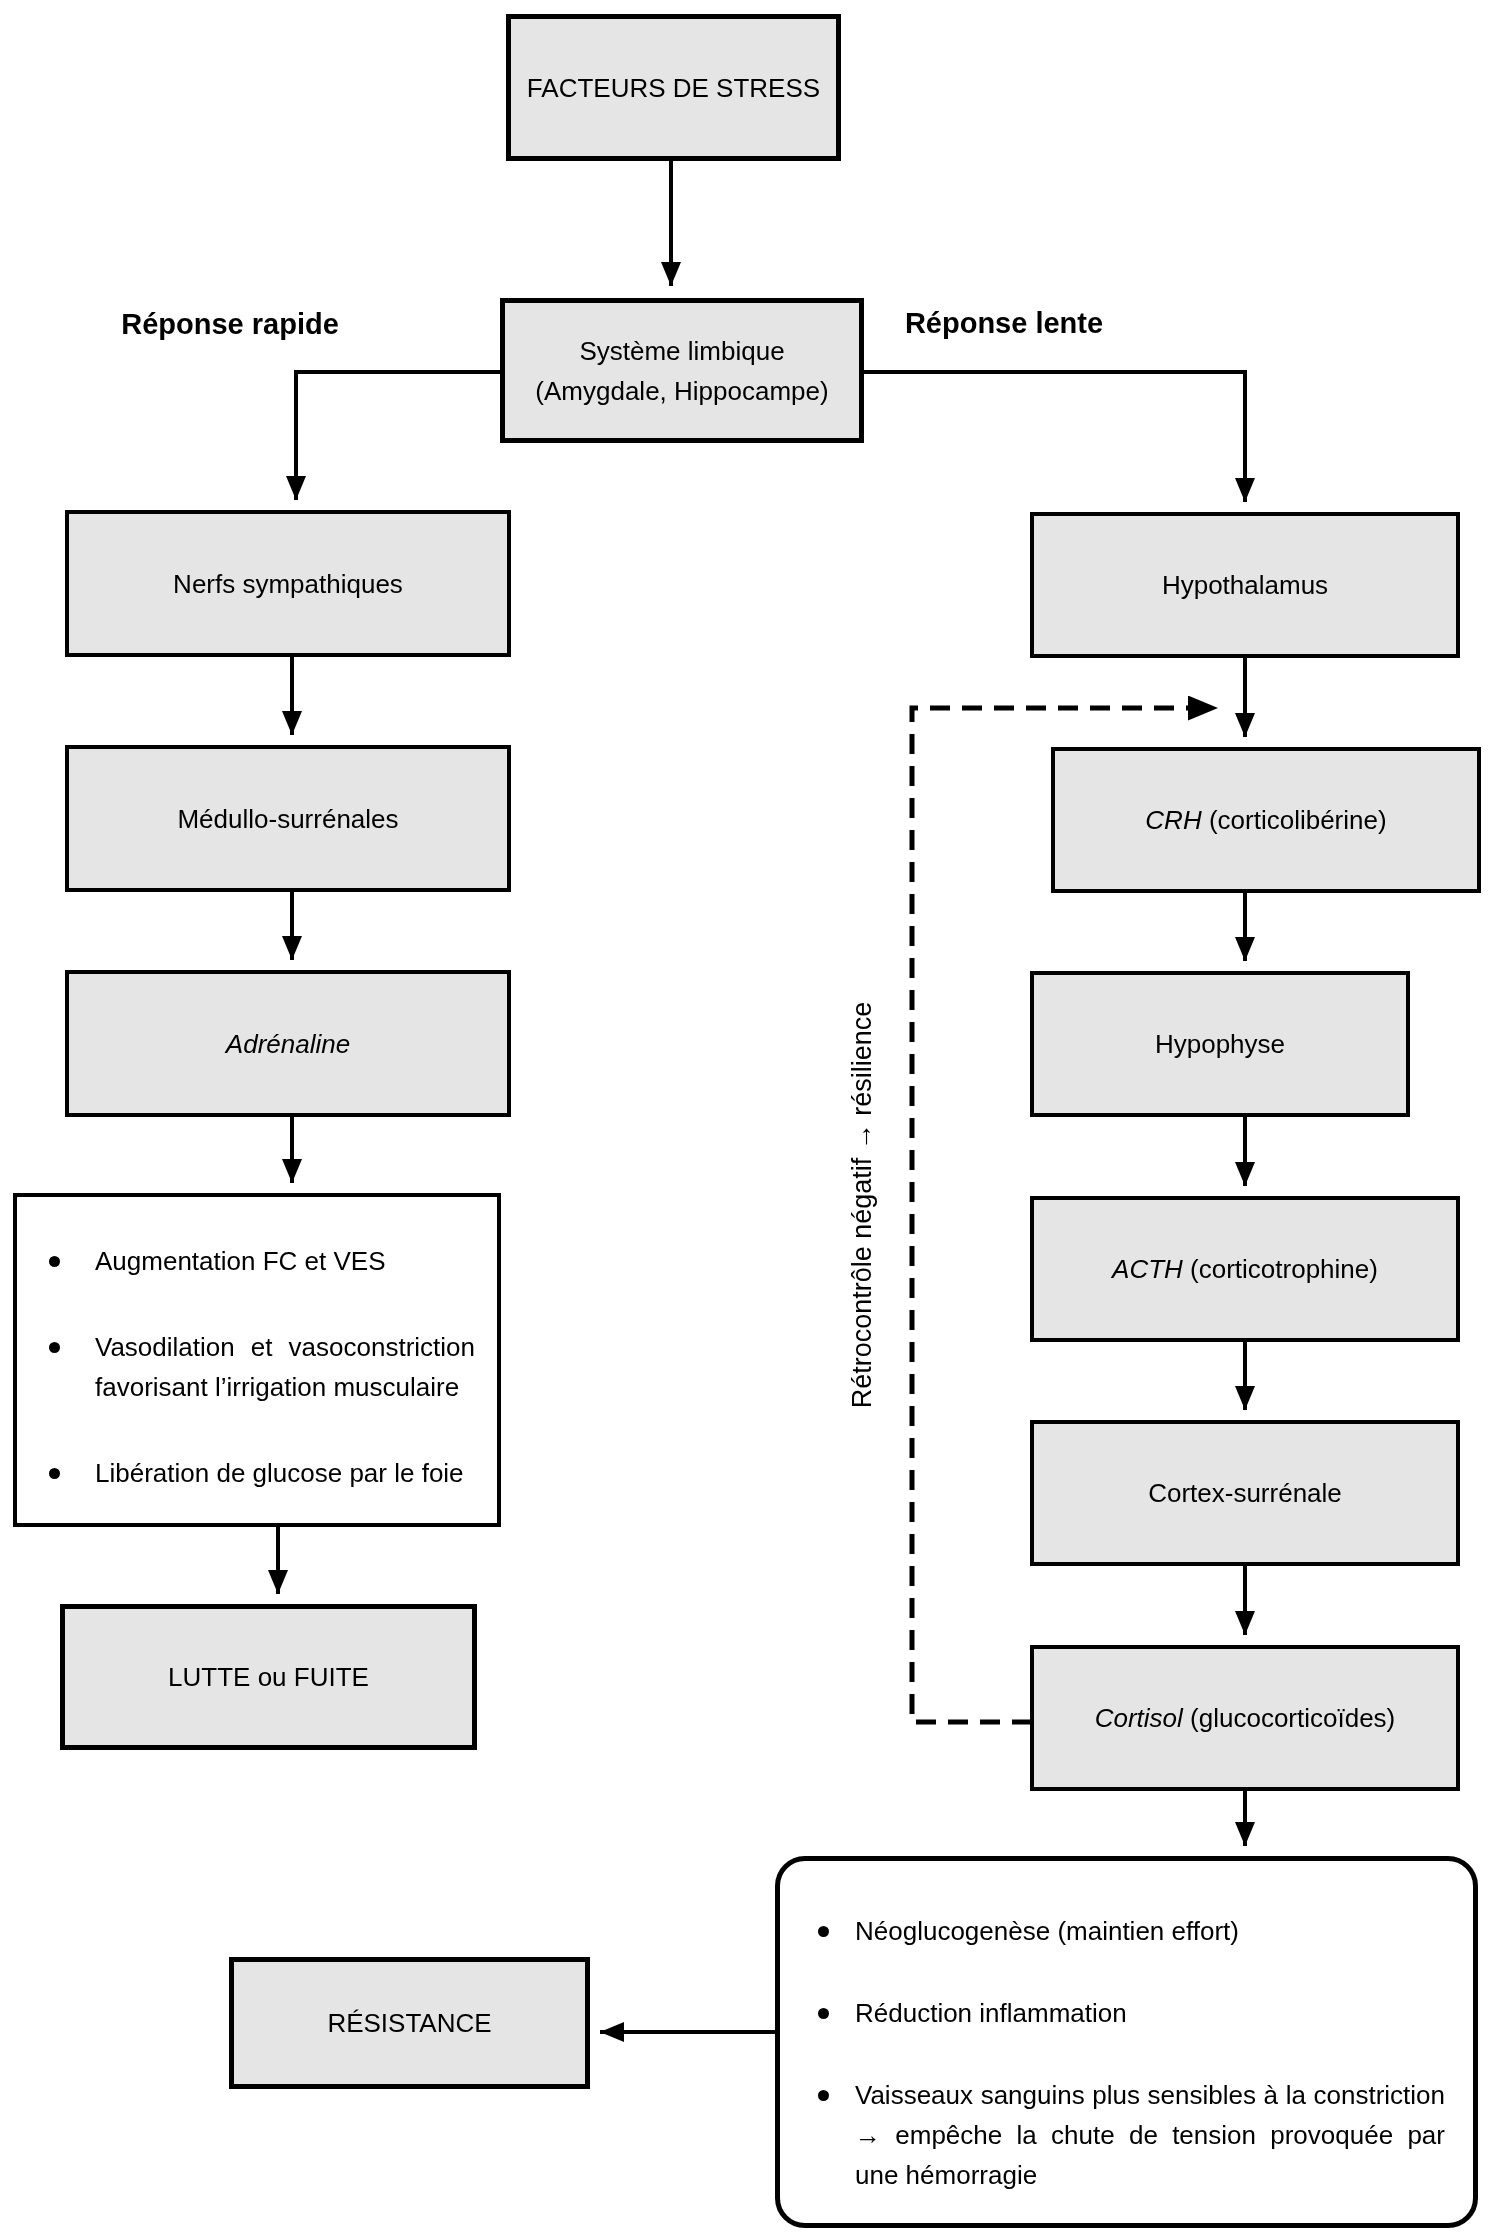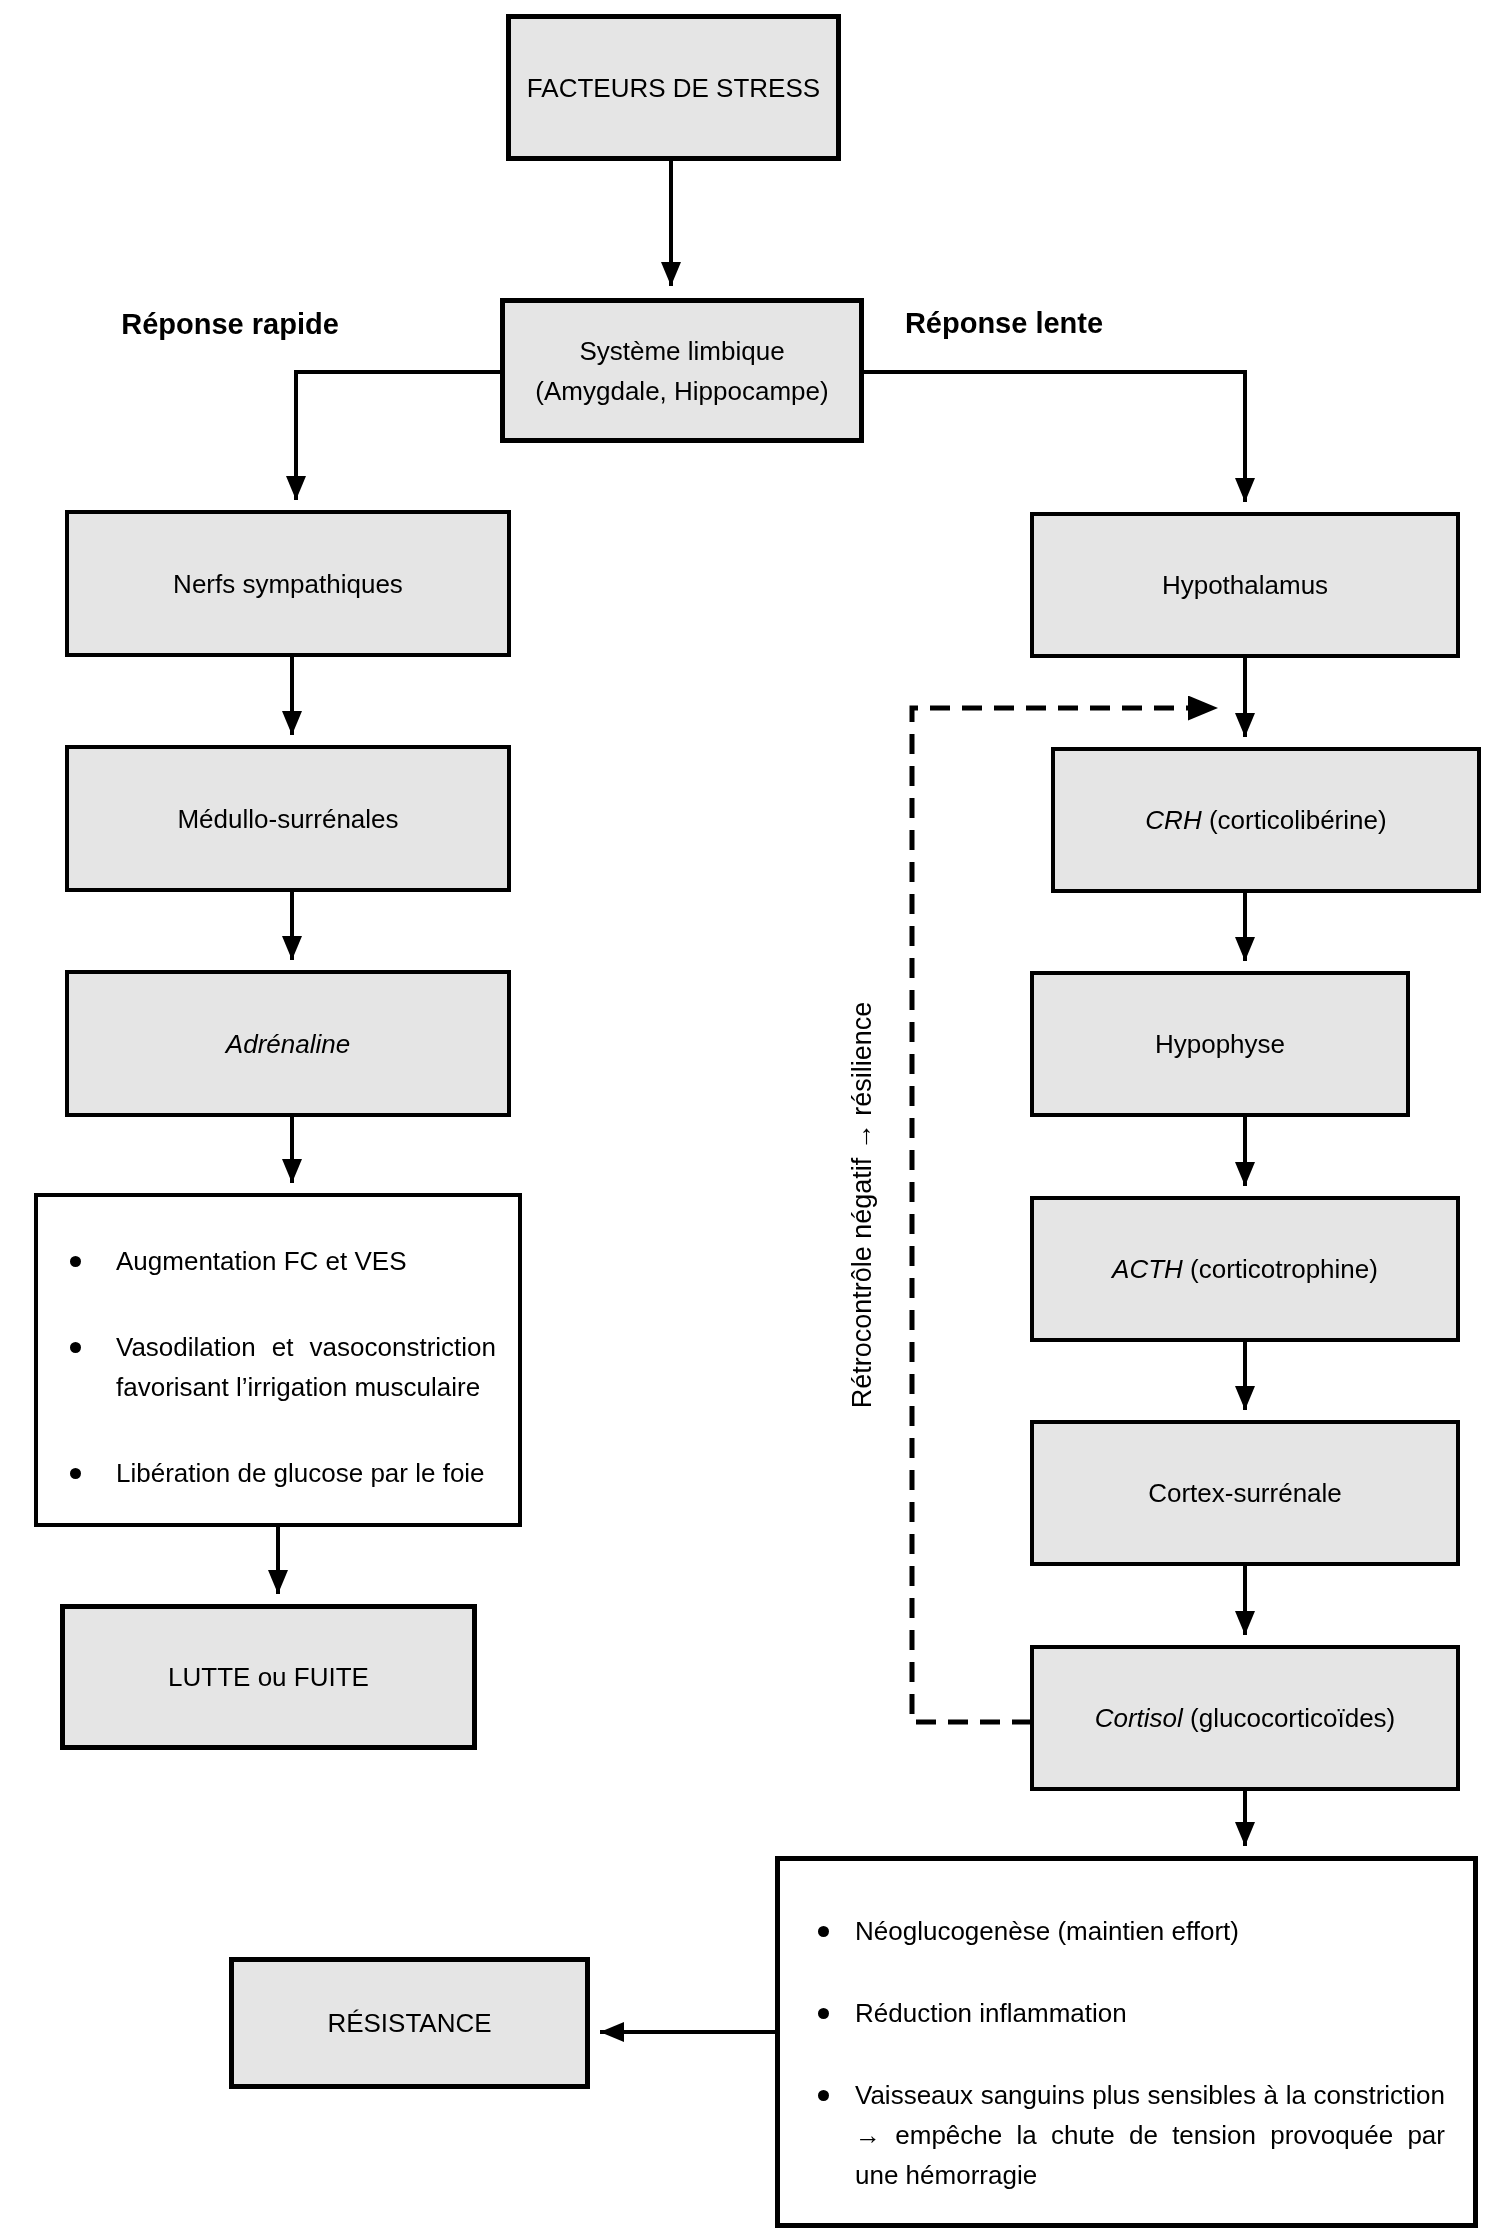--- a/index.html
+++ b/index.html
@@ -43,21 +43,21 @@
     white-space:nowrap;
   }
   .list-box{
     position:absolute;
     box-sizing:border-box;
     border:4px solid #000;
     background:#fff;
     font-size:26px;
     line-height:40px;
   }
-  .list-box--thick{border-width:5px;}
+  .list-box--thick{border-width:5px;border-radius:30px;}
   .li{
     position:relative;
     text-align:justify;
   }
   .li::before{
     content:"";
     position:absolute;
     top:15px;
     width:11px;height:11px;
     border-radius:50%;
@@ -119,21 +119,21 @@
   </div>
 
   <div class="box" style="left:65px;top:745px;width:446px;height:147px;">
     <span>Médullo-surrénales</span>
   </div>
 
   <div class="box" style="left:65px;top:970px;width:446px;height:147px;">
     <span class="it">Adrénaline</span>
   </div>
 
-  <div class="list-box list-left" style="left:34px;top:1193px;width:488px;height:334px;">
+  <div class="list-box list-left" style="left:13px;top:1193px;width:488px;height:334px;">
     <div class="li">Augmentation FC et VES</div>
     <div class="li">Vasodilation et vasoconstriction favorisant l’irrigation musculaire</div>
     <div class="li">Libération de glucose par le foie</div>
   </div>
 
   <div class="box box--thick" style="left:60px;top:1604px;width:417px;height:146px;">
     <span>LUTTE ou FUITE</span>
   </div>
 
   <div class="box" style="left:1030px;top:512px;width:430px;height:146px;">

